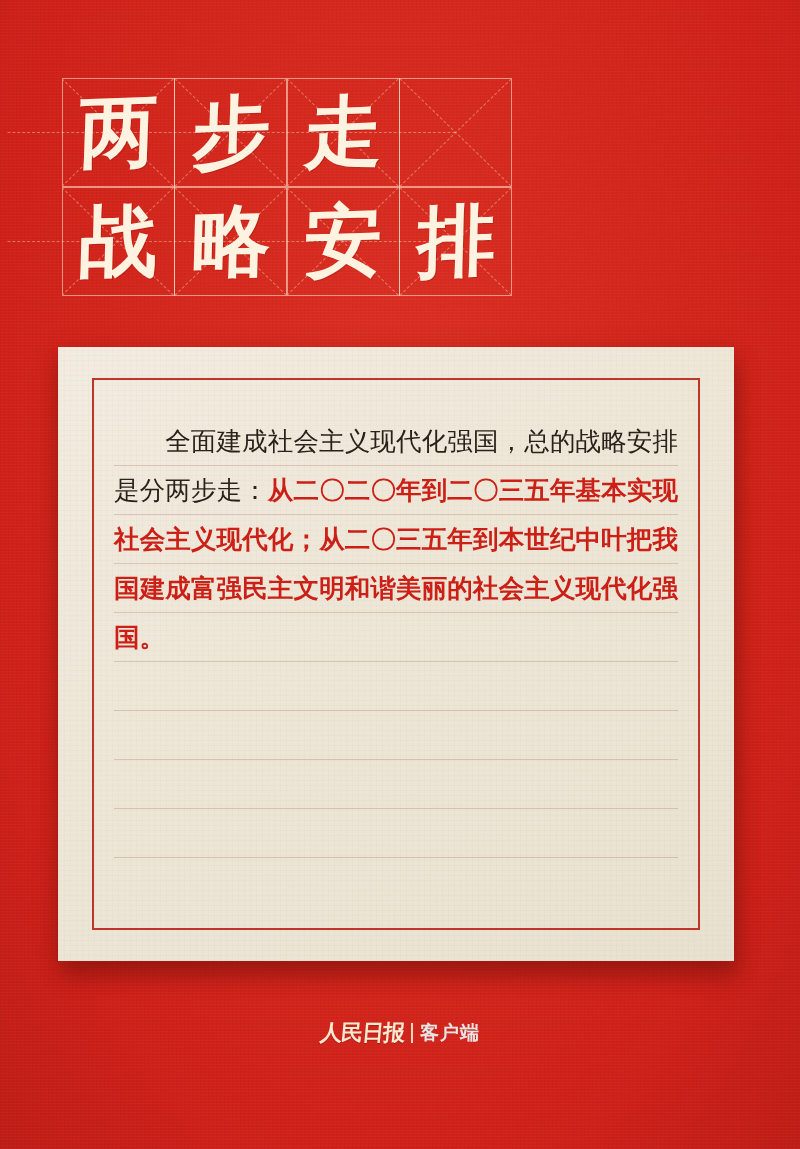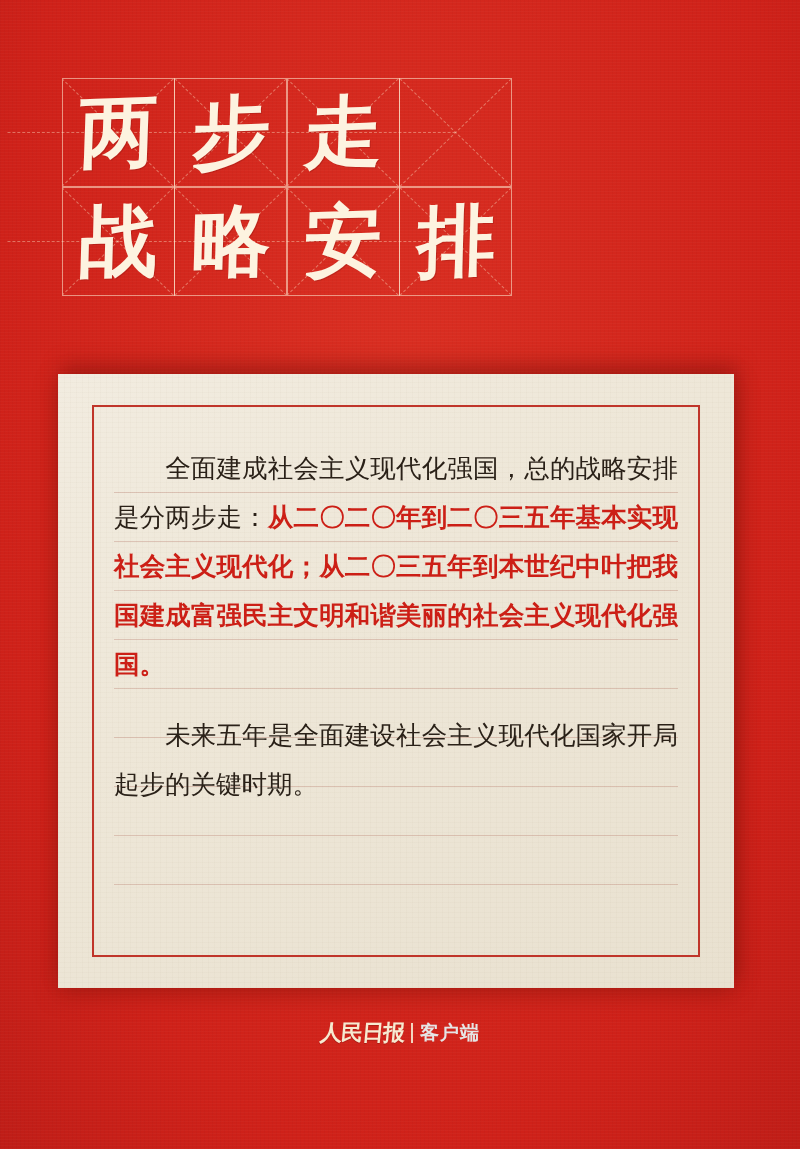--- a/index.html
+++ b/index.html
@@ -110,21 +110,21 @@
     top: 364px;
     width: 676px;
     height: 614px;
     background: rgba(110, 12, 8, 0.35);
     filter: blur(10px);
     border-radius: 2px;
   }
   .card {
     position: absolute;
     left: 58px;
-    top: 374px;
+    top: 347px;
     width: 676px;
     height: 614px;
     background:
       repeating-linear-gradient(0deg, rgba(150,130,95,0.035) 0px, rgba(150,130,95,0.035) 1px, rgba(0,0,0,0) 1px, rgba(0,0,0,0) 5px),
       repeating-linear-gradient(90deg, rgba(150,130,95,0.03) 0px, rgba(150,130,95,0.03) 1px, rgba(0,0,0,0) 1px, rgba(0,0,0,0) 6px),
       linear-gradient(150deg, #f2ece0 0%, #eee7d8 40%, #e9e1d0 100%);
     box-sizing: border-box;
     box-shadow: 0 6px 22px rgba(110, 16, 10, 0.35);
   }
   .card-inner-border {
@@ -286,21 +286,20 @@
     </div>
   </div>
 </div>
 
 <div class="card-shadow"></div>
 <div class="card">
   <div class="card-inner-border"></div>
   <div class="lines"></div>
   <div class="card-body">
     <p class="para para-1"><span class="indent"></span><span>全面建成社会主义现代化强国，总的战略安排是分两步走：</span><em>从二〇二〇年到二〇三五年基本实现社会主义现代化；从二〇三五年到本世纪中叶把我国建成富强民主文明和谐美丽的社会主义现代化强国。</em></p>
-    <p class="para para-2"><span class="indent"></span><span>未来五年是全面建设社会主义现代化国家开局起步的关键时期。</span></p>
   </div>
 </div>
 
 <div class="footer">
   <span class="footer-brand">人民日报</span>
   <span class="footer-sep"></span>
   <span class="footer-sub">客户端</span>
 </div>
 
 </body></html>

